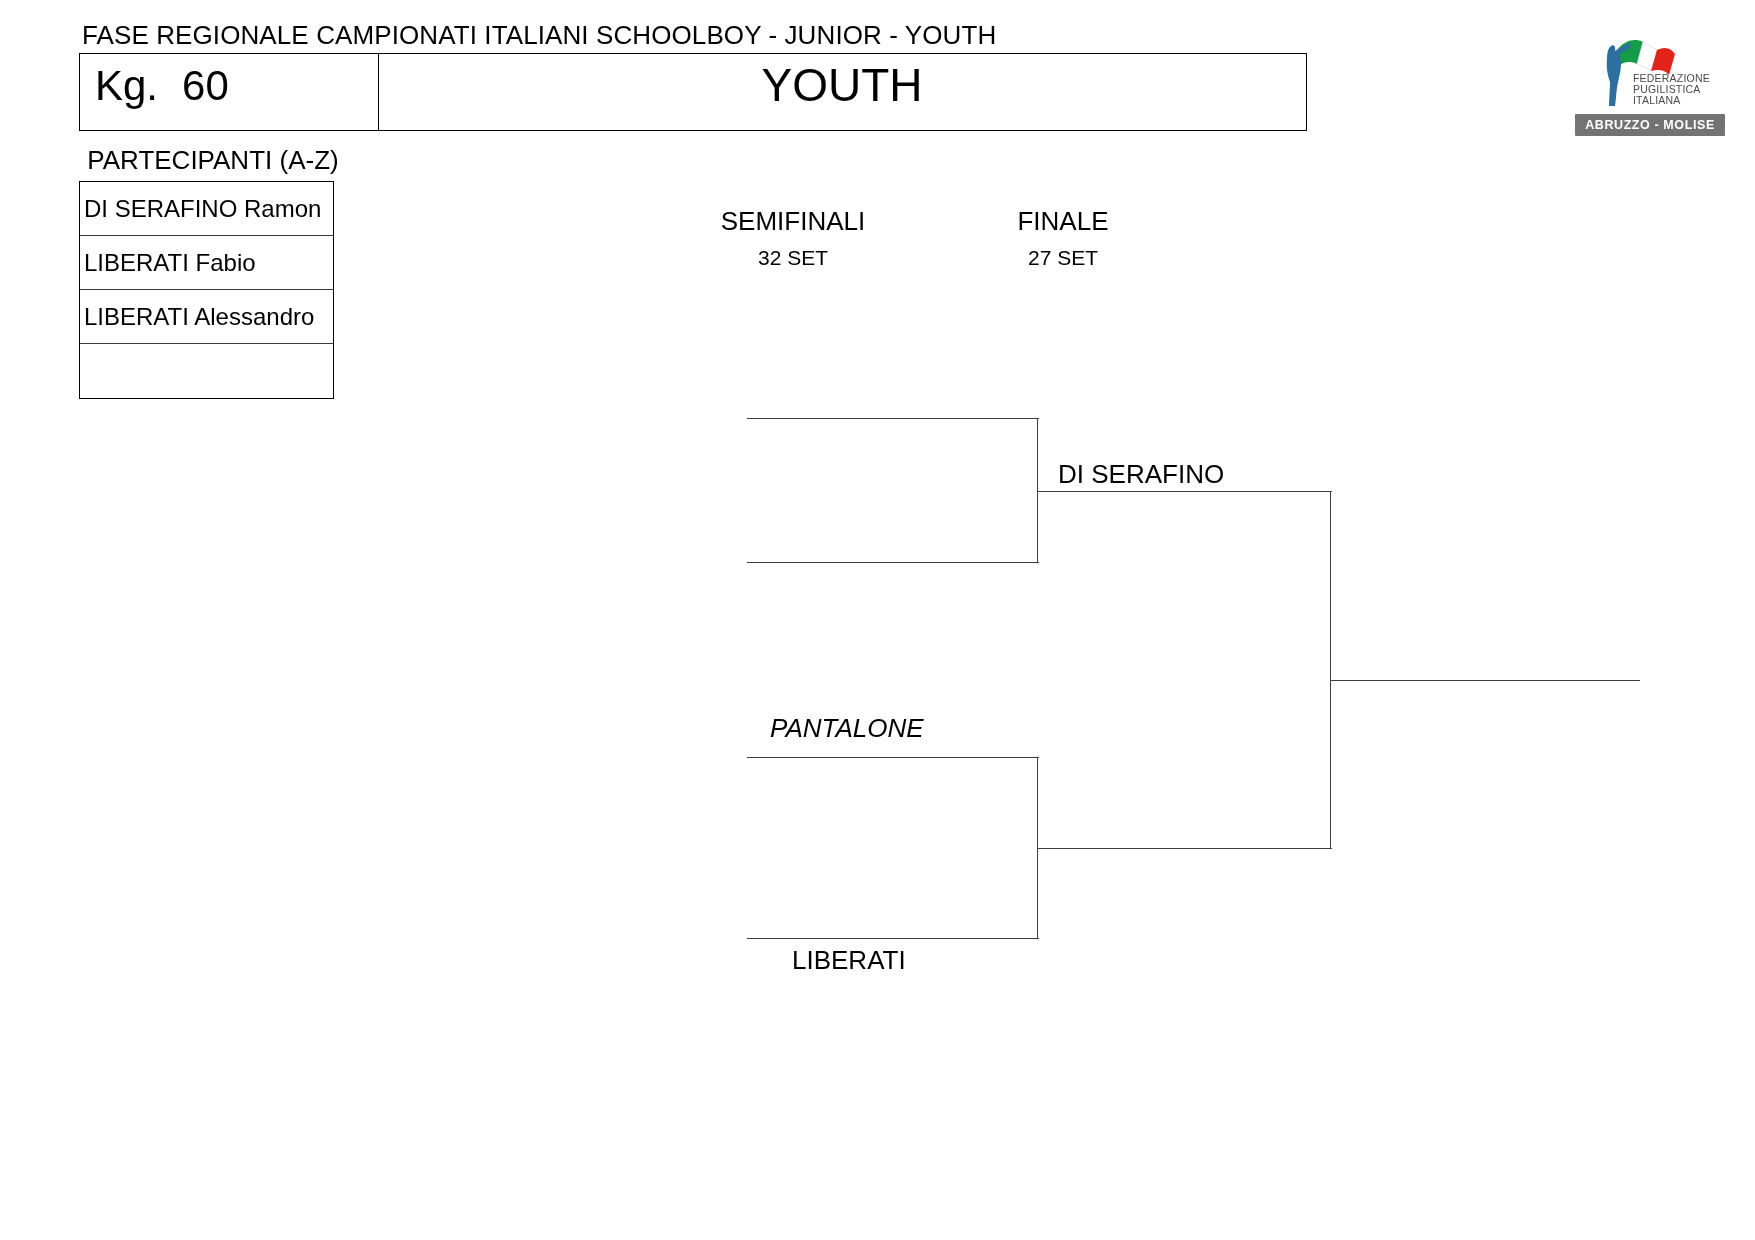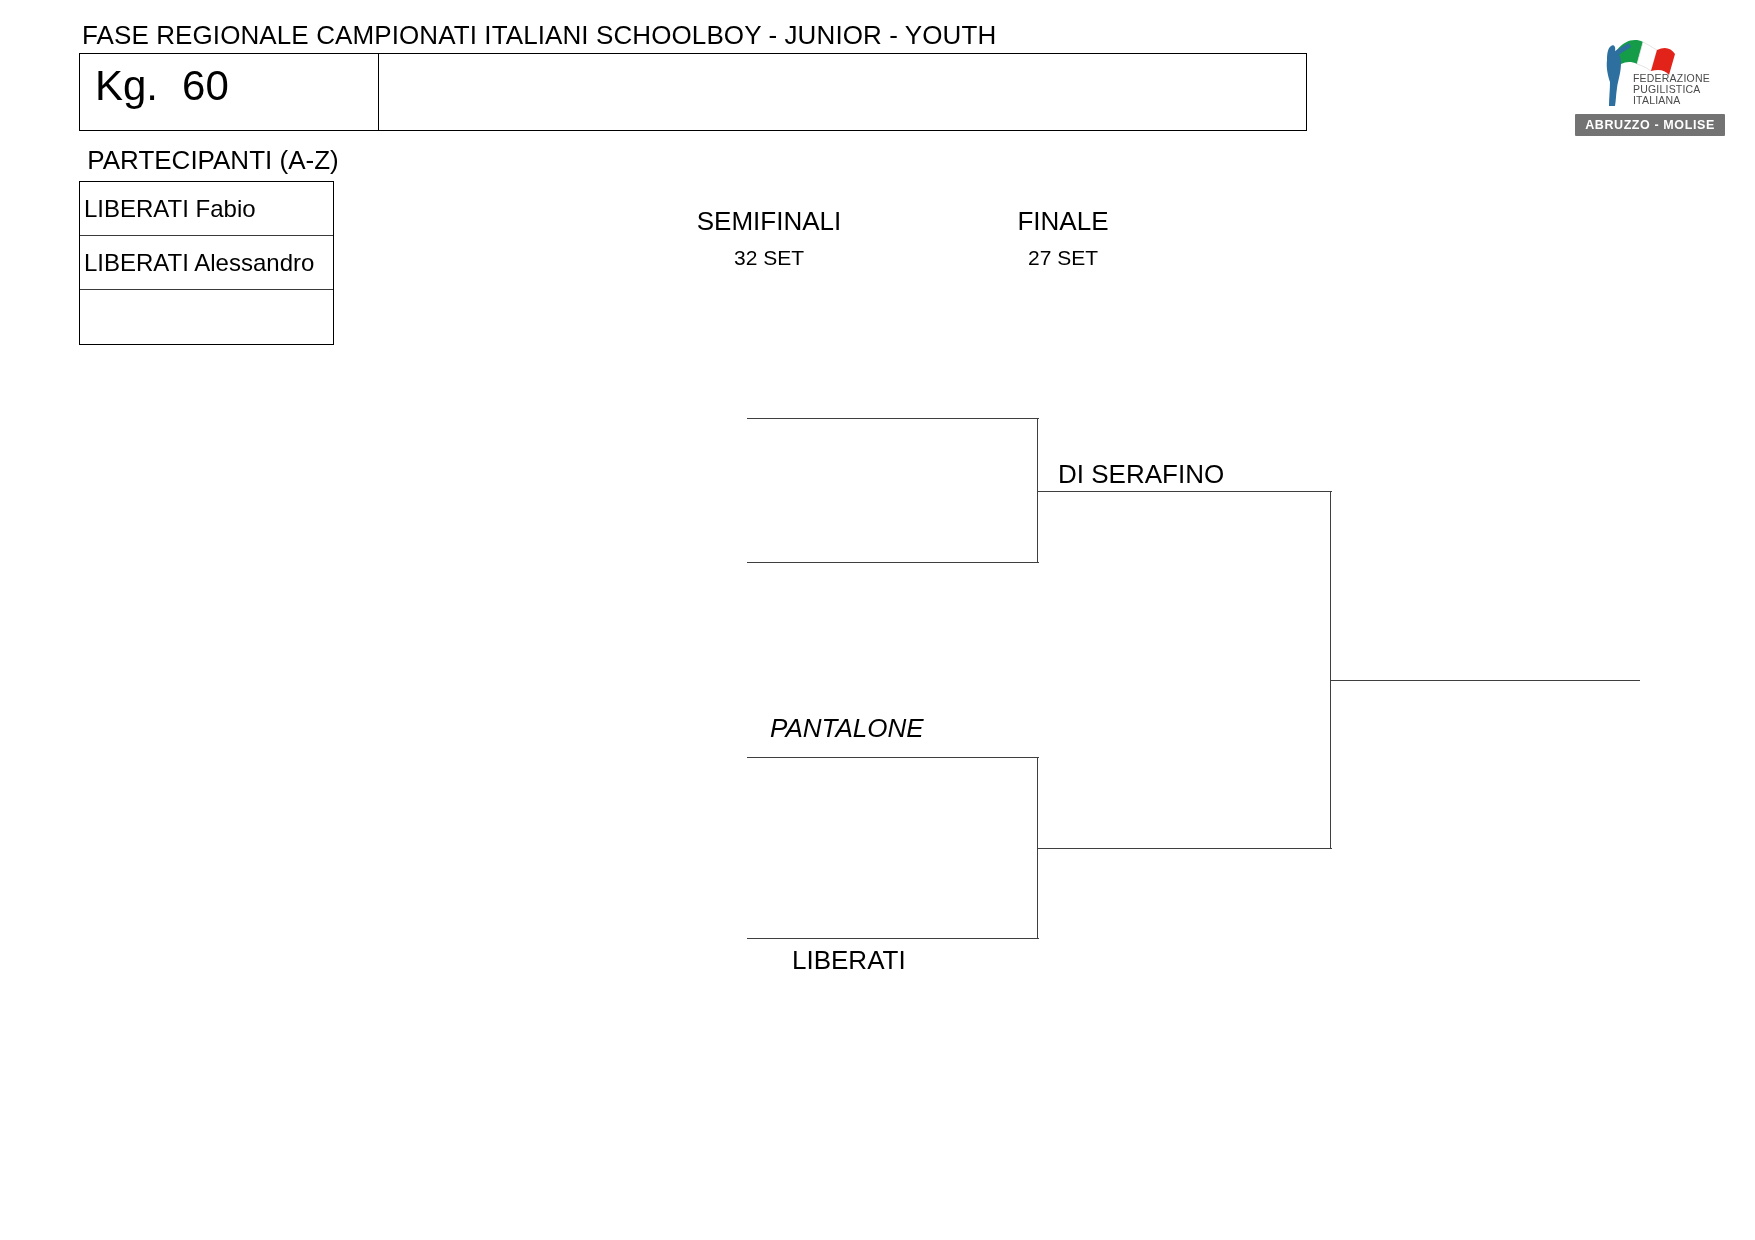--- a/index.html
+++ b/index.html
@@ -146,21 +146,21 @@
   }
   .round-head .round-name {
     font-size: 26px;
     display: block;
   }
   .round-head .round-date {
     font-size: 21px;
     display: block;
     margin-top: 9px;
   }
-  #round-semifinals { left: 636px; top: 206px; width: 266px; }
+  #round-semifinals { left: 660px; top: 206px; width: 266px; }
   #round-final      { left: 955px; top: 206px; width: 216px; }
 
   
   .hline {
     position: absolute;
     height: 0;
     border-top: 1.6px solid #3f3f3f;
   }
   .vline {
     position: absolute;
@@ -203,20 +203,21 @@
 
   <div class="doc-title">FASE REGIONALE CAMPIONATI ITALIANI SCHOOLBOY - JUNIOR - YOUTH</div>
 
   <div class="header-band"></div>
   <div class="header-divider"></div>
 
   <div class="kg-cell">
     <span>Kg.</span><span class="kg-value">60</span>
   </div>
 
+  <div class="category-cell">YOUTH</div>
 
   <div class="logo-wrap">
     <svg class="logo-mark" viewBox="0 0 158 92">
 
       <path d="M46 32 C54 22, 64 20, 72 24 L66 46 C58 42, 50 44, 42 52 Z" fill="#159c48"></path>
       <path d="M72 24 C78 27, 82 30, 86 32 L80 53 C76 50, 72 48, 66 46 Z" fill="#ffffff" stroke="#d8d8d8" stroke-width="0.7"></path>
       <path d="M86 32 C94 28, 100 30, 104 36 L98 57 C94 52, 88 51, 80 53 Z" fill="#e2231a"></path>
 
       <path d="M40 28 C43 26, 45 29, 44 33 C48 35, 50 39, 50 45
                C50 55, 47 62, 46 70 C45 76, 45 82, 44 88
@@ -229,20 +230,23 @@
     </svg>
     <div class="logo-banner">
       <span>ABRUZZO - MOLISE</span>
     </div>
   </div>
 
   <div class="participants-title">PARTECIPANTI (A-Z)</div>
 
   <div class="participants-table">
     <div class="participant-row">
+      <span>DI SERAFINO Ramon</span>
+    </div>
+    <div class="participant-row">
       <span>LIBERATI Fabio</span>
     </div>
     <div class="participant-row">
       <span>LIBERATI Alessandro</span>
     </div>
     <div class="participant-row">
       <span></span>
     </div>
   </div>
 

